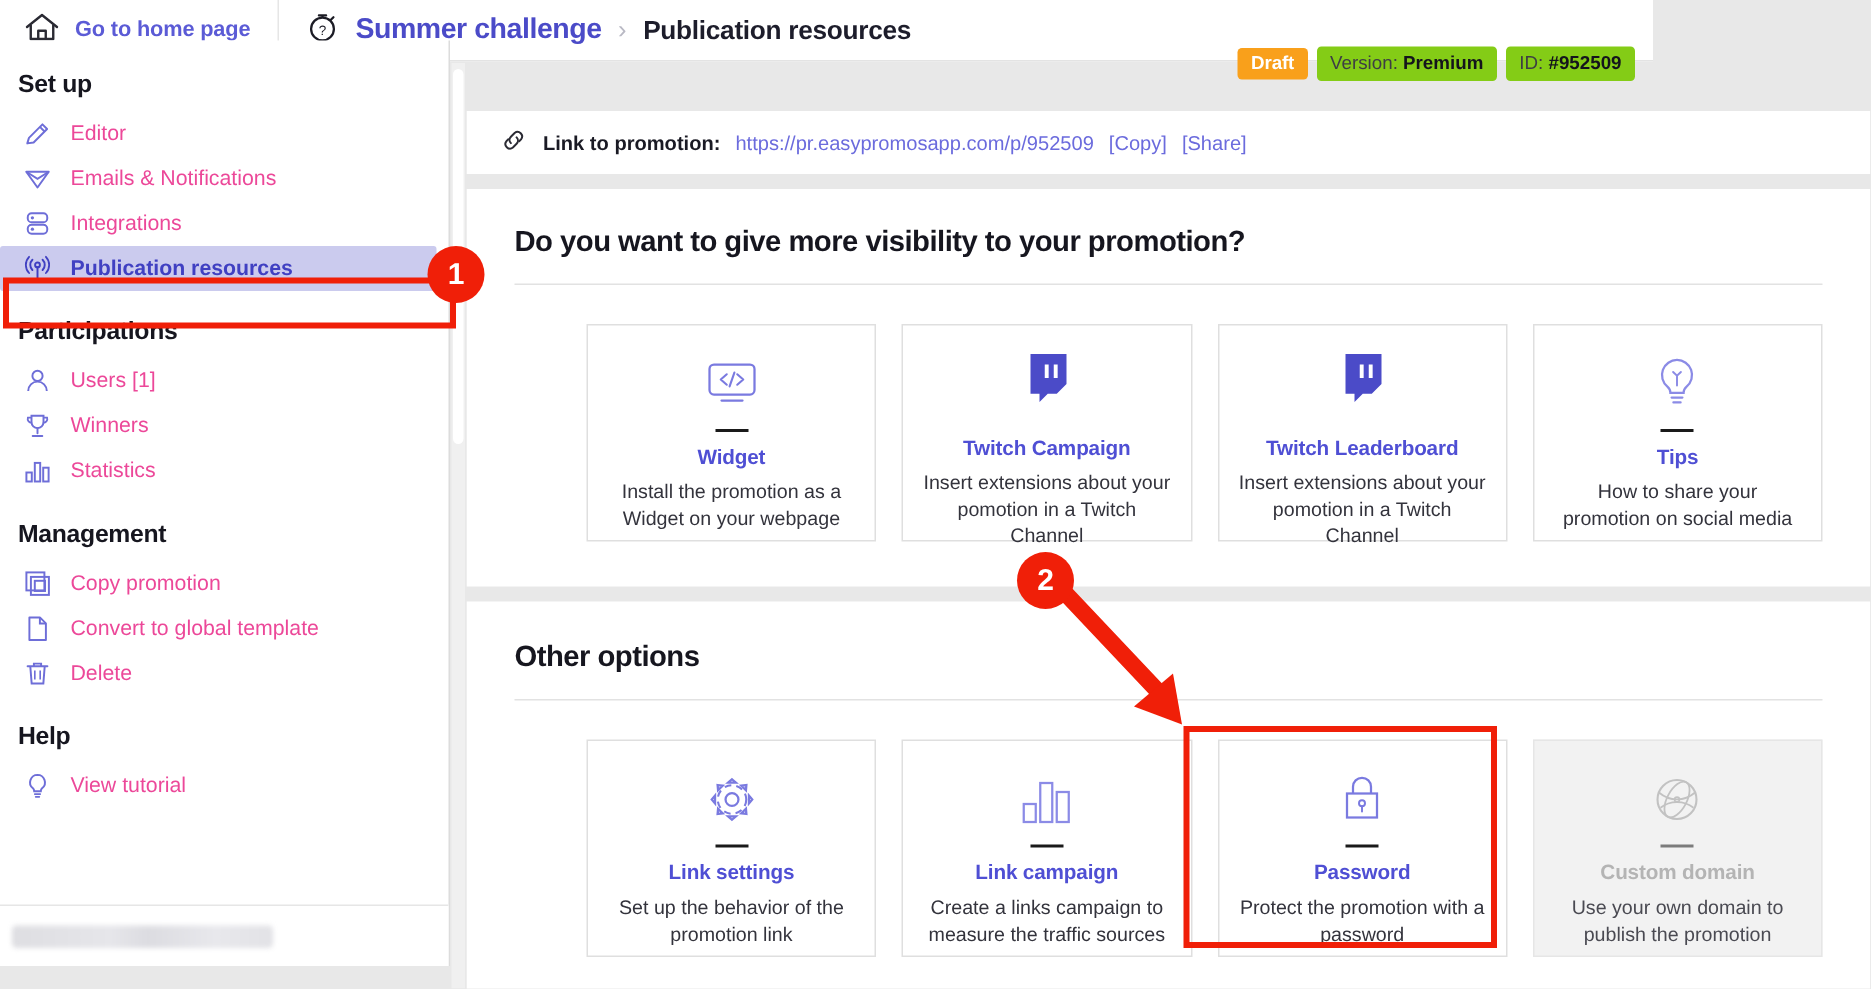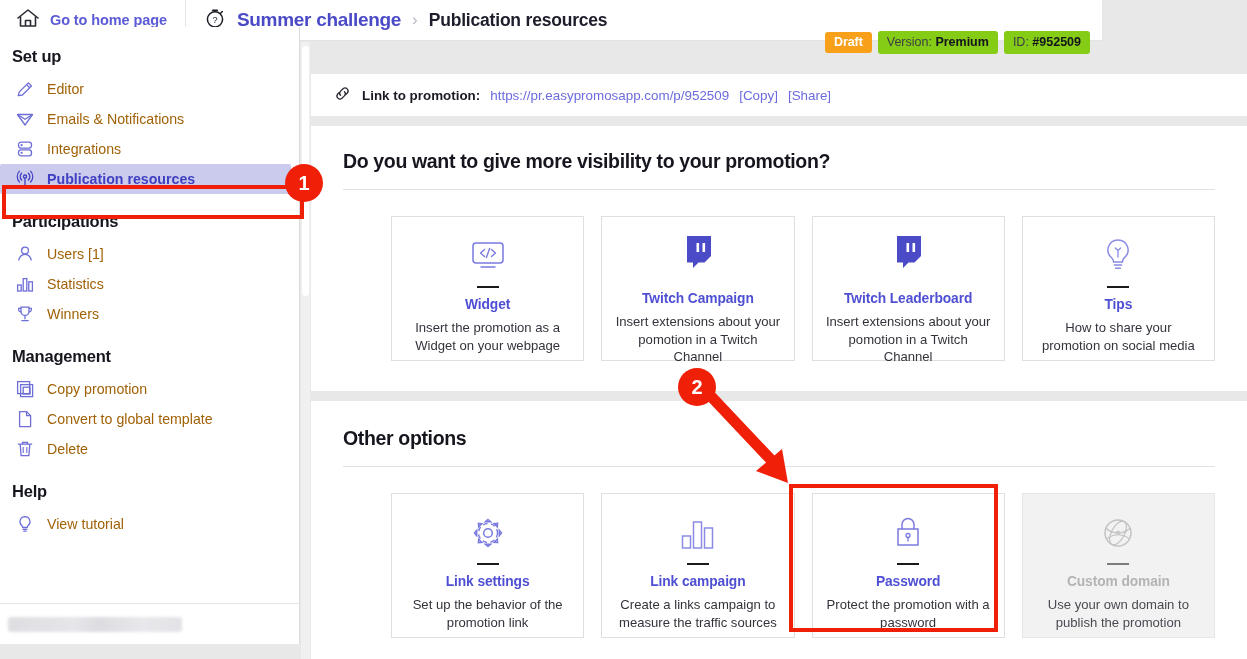--- a/index.html
+++ b/index.html
@@ -54,21 +54,21 @@
     padding: 20px 0 0 0; overflow: hidden;
   }
   .sb-section-title {
     font-size: 16.5px; font-weight: bold; color: #16161f;
     padding: 0 0 8px 12px; letter-spacing: -0.2px;
   }
   .sb-gap { height: 18px; }
   .sb-item {
     display: flex; align-items: center; gap: 12px;
     height: 30px; padding-left: 14px; margin: 0 0 0 0;
-    font-size: 14.2px; color: #a16207; cursor: pointer;
+    font-size: 14.2px; color: #ec4899; cursor: pointer;
   }
   .sb-item .ico { width: 21px; height: 21px; display: flex; align-items: center; justify-content: center; flex: 0 0 21px; }
   .sb-item.active {
     background: #cbcbee; color: #4040c2; font-weight: bold;
     margin-right: 8px; border-radius: 2px;
   }
   .sb-bottom-bar {
     position: absolute; left: 0; bottom: 0; width: 300px; height: 41px;
     border-top: 1px solid #e6e6e6; background: #fff;
     display: flex; align-items: center; padding-left: 8px;
@@ -238,38 +238,38 @@
         <svg width="20" height="20" viewBox="0 0 20 20">
             <circle cx="10" cy="6.6" r="3.4" fill="none" stroke="#6e6ed8" stroke-width="1.3"></circle>
             <path d="M3.8 16.6 a6.2 6.2 0 0 1 12.4 0" fill="none" stroke="#6e6ed8" stroke-width="1.3"></path>
           </svg>
       </span>
       <span>Users [1]</span>
     </div>
     <div class="sb-item">
       <span class="ico">
         <svg width="20" height="20" viewBox="0 0 20 20">
-            <rect x="2.6" y="11" width="3.6" height="6" fill="none" stroke="#6e6ed8" stroke-width="1.3"></rect>
-            <rect x="8.2" y="4.6" width="3.6" height="12.4" fill="none" stroke="#6e6ed8" stroke-width="1.3"></rect>
-            <rect x="13.8" y="7.8" width="3.6" height="9.2" fill="none" stroke="#6e6ed8" stroke-width="1.3"></rect>
-          </svg>
-      </span>
-      <span>Statistics</span>
-    </div>
-    <div class="sb-item">
-      <span class="ico">
-        <svg width="20" height="20" viewBox="0 0 20 20">
             <path d="M6 3.2 h8 v4.2 a4 4 0 0 1 -8 0 Z" fill="none" stroke="#6e6ed8" stroke-width="1.3"></path>
             <path d="M6 4.4 H3.6 a2.6 2.6 0 0 0 2.8 3.4" fill="none" stroke="#6e6ed8" stroke-width="1.2"></path>
             <path d="M14 4.4 H16.4 a2.6 2.6 0 0 1 -2.8 3.4" fill="none" stroke="#6e6ed8" stroke-width="1.2"></path>
             <path d="M10 11.4 V14.8 M6.8 16.6 h6.4" stroke="#6e6ed8" stroke-width="1.3" stroke-linecap="round"></path>
           </svg>
       </span>
       <span>Winners</span>
     </div>
+    <div class="sb-item">
+      <span class="ico">
+        <svg width="20" height="20" viewBox="0 0 20 20">
+            <rect x="2.6" y="11" width="3.6" height="6" fill="none" stroke="#6e6ed8" stroke-width="1.3"></rect>
+            <rect x="8.2" y="4.6" width="3.6" height="12.4" fill="none" stroke="#6e6ed8" stroke-width="1.3"></rect>
+            <rect x="13.8" y="7.8" width="3.6" height="9.2" fill="none" stroke="#6e6ed8" stroke-width="1.3"></rect>
+          </svg>
+      </span>
+      <span>Statistics</span>
+    </div>
 
     <div class="sb-gap"></div>
 
     <div class="sb-section-title">Management</div>
     <div class="sb-item">
       <span class="ico">
         <svg width="20" height="20" viewBox="0 0 20 20">
             <rect x="2.6" y="2.6" width="12" height="12" fill="none" stroke="#6e6ed8" stroke-width="1.3"></rect>
             <rect x="5.6" y="5.6" width="12" height="12" fill="none" stroke="#6e6ed8" stroke-width="1.3"></rect>
             <rect x="8.2" y="8.2" width="6.8" height="6.8" fill="none" stroke="#6e6ed8" stroke-width="1.3"></rect>
@@ -343,21 +343,21 @@
         <div class="tile">
           <div class="tile-ico">
             <svg width="40" height="34" viewBox="0 0 40 34">
                 <rect x="5" y="3" width="30" height="20" rx="3" fill="none" stroke="#7a7ae0" stroke-width="1.5"></rect>
                 <path d="M16.5 9.5 L12.5 13 L16.5 16.5 M23.5 9.5 L27.5 13 L23.5 16.5 M21.6 8.4 L18.4 17.6" fill="none" stroke="#7a7ae0" stroke-width="1.4" stroke-linecap="round" stroke-linejoin="round"></path>
                 <path d="M13 27 h14" stroke="#7a7ae0" stroke-width="1.5" stroke-linecap="round"></path>
               </svg>
           </div>
           <div class="tile-dash"></div>
           <div class="tile-title">Widget</div>
-          <div class="tile-desc">Insert the promotion as a Widget on your webpage</div>
+          <div class="tile-desc">Install the promotion as a Widget on your webpage</div>
         </div>
 
         <div class="tile">
           <div class="tile-ico">
             <svg width="34" height="36" viewBox="0 0 34 36">
                 <path d="M6 2 H30 V22 L23.5 28.5 H17.5 L12 34 V28.5 H6 Z" fill="#4b4bc8"></path>
                 <rect x="15.5" y="9" width="2.6" height="9" fill="#ffffff"></rect>
                 <rect x="21.5" y="9" width="2.6" height="9" fill="#ffffff"></rect>
               </svg>
           </div>

